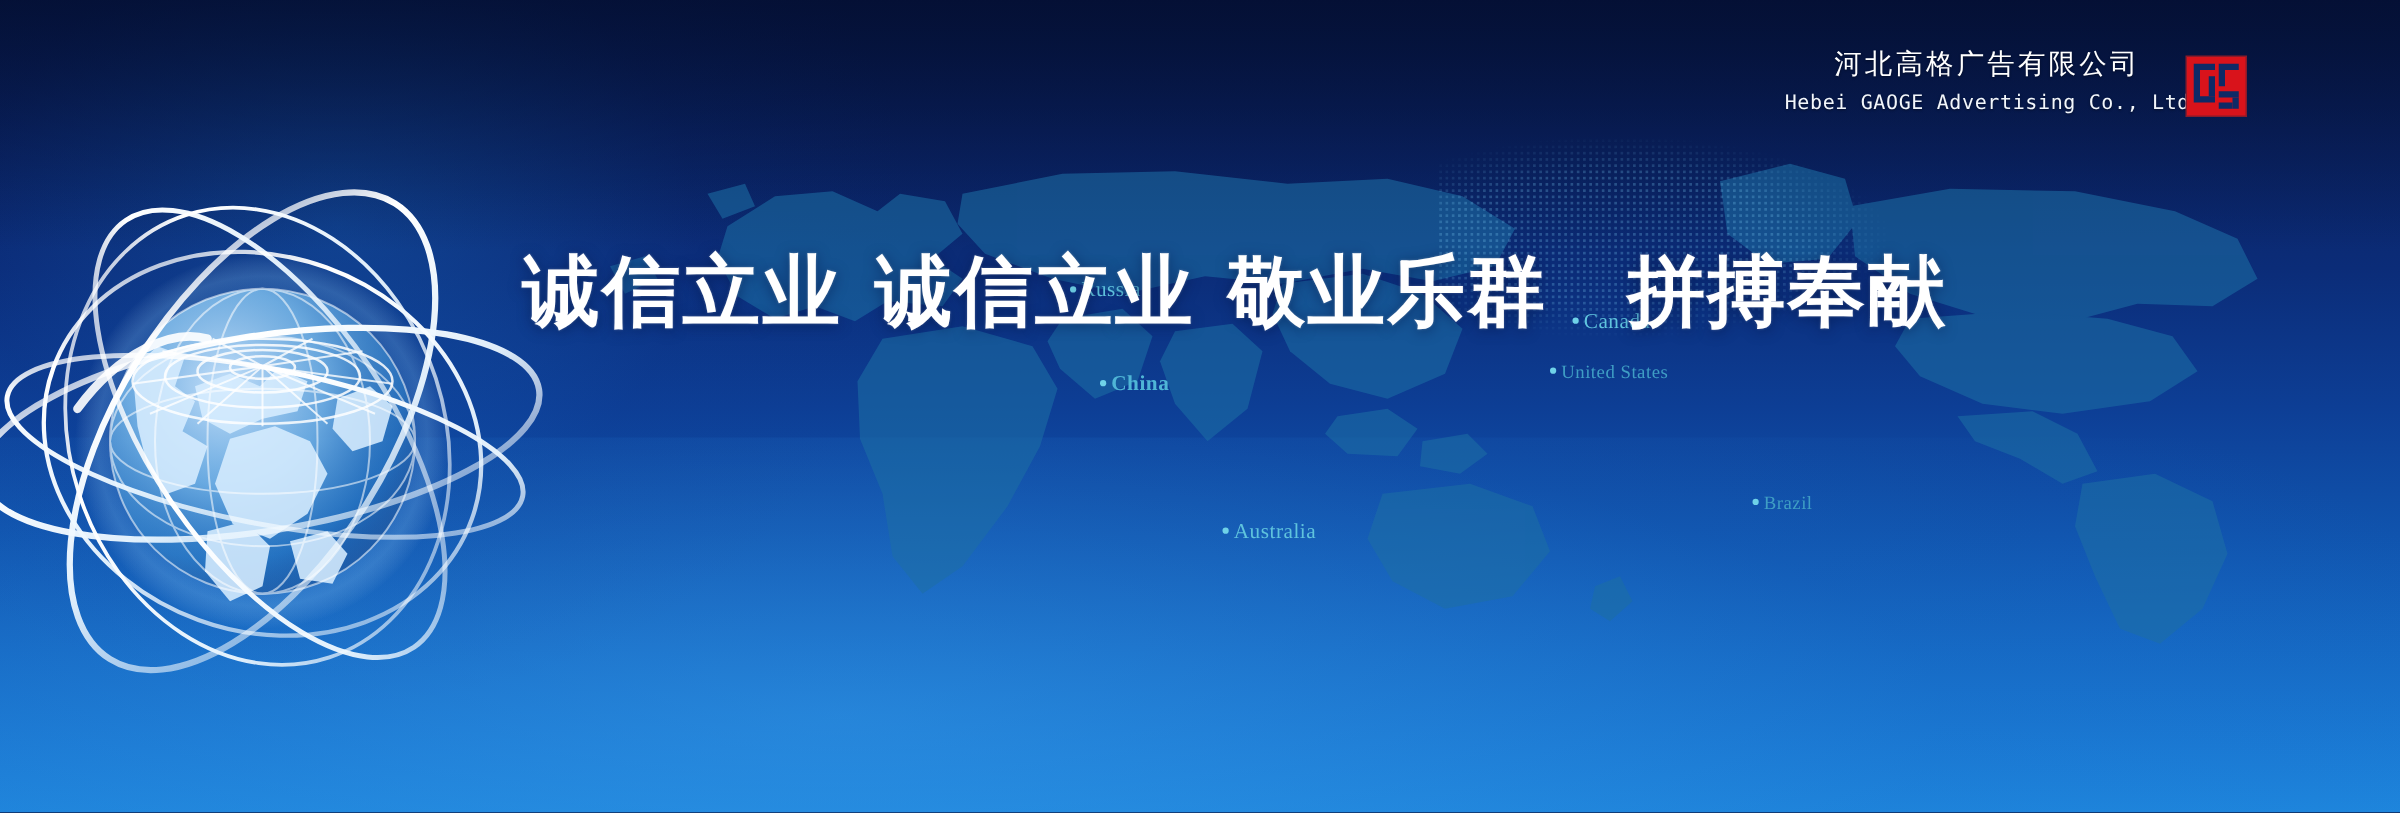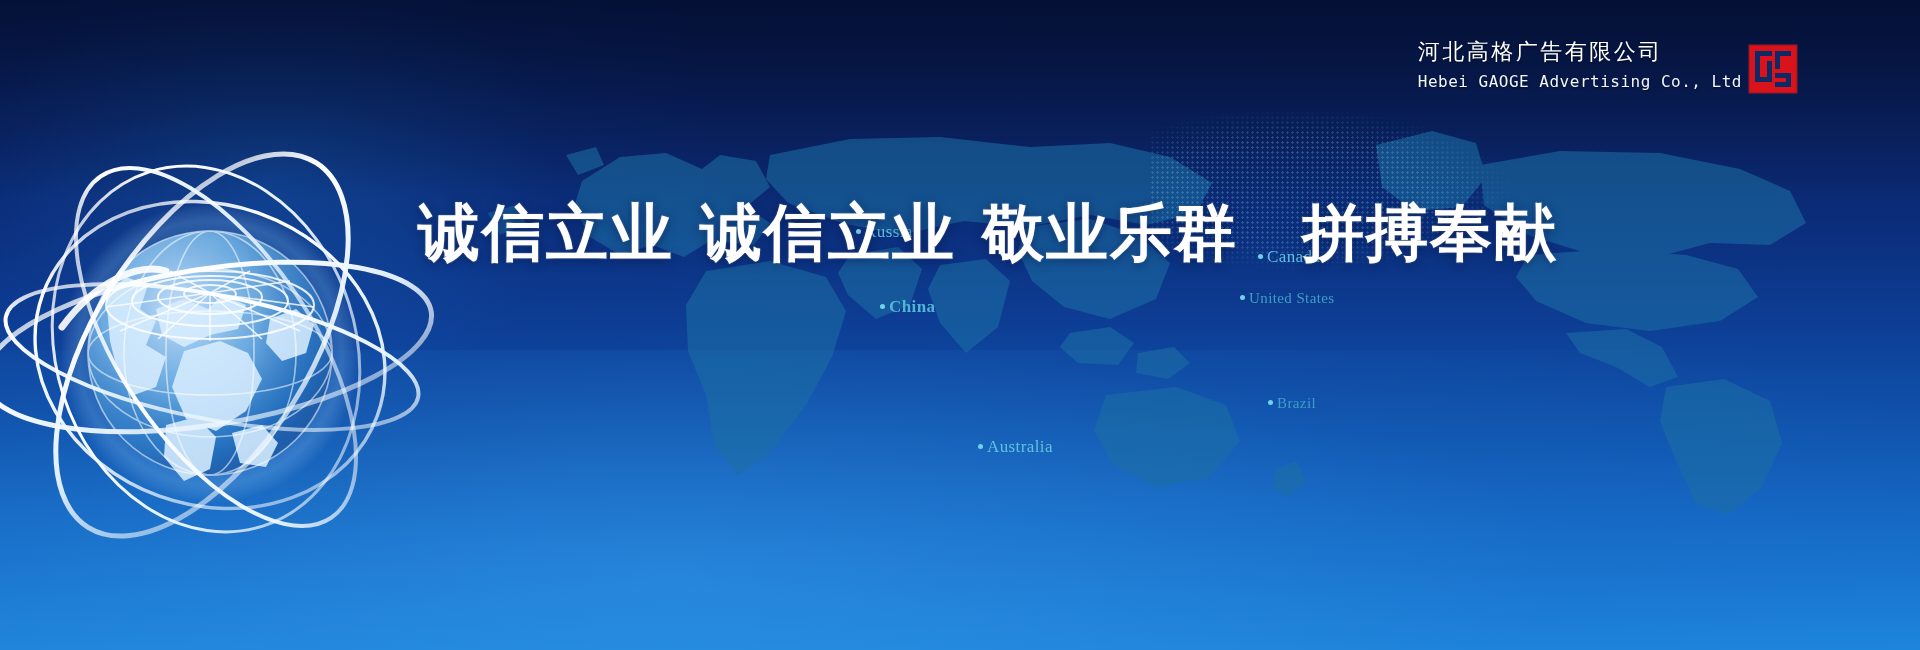--- a/index.html
+++ b/index.html
@@ -92,38 +92,38 @@
     width: 5px; height: 5px;
     border-radius: 50%;
     background: #6fd2e8;
     margin-right: 4px;
     vertical-align: 3px;
   }
   .lbl-russia    { left: 856px;  top: 222px; }
   .lbl-canada    { left: 1258px; top: 247px; }
   .lbl-china     { left: 880px;  top: 297px; color:#4fb6d6;font-weight:bold; }
   .lbl-unitedstates { left: 1240px; top: 290px; color:#3f9ec4; font-size:15px; }
-  .lbl-australia { left: 978px;  top: 437px; }
-  .lbl-brazil    { left: 1268px; top: 395px; color:#3f9ec4; font-size:15px; }
+  .lbl-australia { left: 978px;  top: 415px; }
+  .lbl-brazil    { left: 1402px; top: 395px; color:#3f9ec4; font-size:15px; }
 
   
   .globe-wrap {
     position: absolute;
     left: -30px; top: 95px;
     width: 470px; height: 470px;
     pointer-events: none;
   }
   .globe-wrap svg { width: 100%; height: 100%; display: block; }
 
   
   .company-block {
     position: absolute;
-    right: 178px;
+    right: 168px;
     top: 38px;
-    text-align: left;
+    text-align: center;
     line-height: 1.25;
   }
   .company-cn {
     font-family: "DejaVu Sans", sans-serif;
     font-size: 22px;
     color: #ffffff;
     letter-spacing: 2.5px;
     white-space: nowrap;
     text-shadow: 0 1px 2px rgba(0,0,0,0.45);
   }

